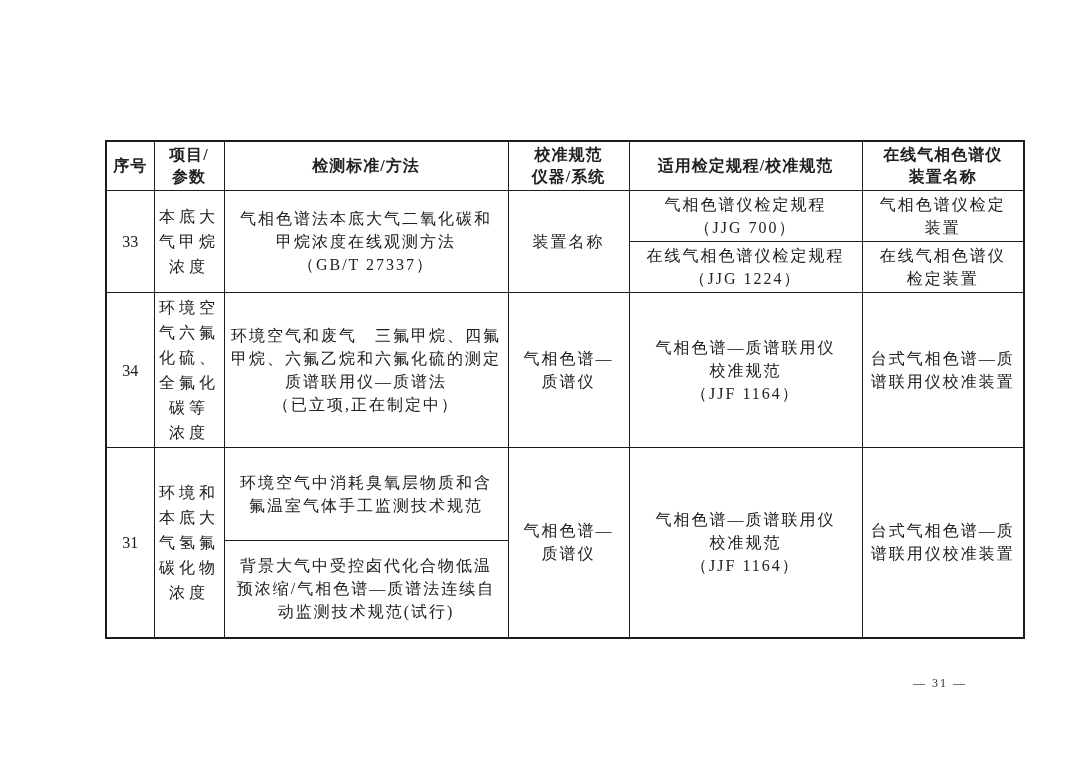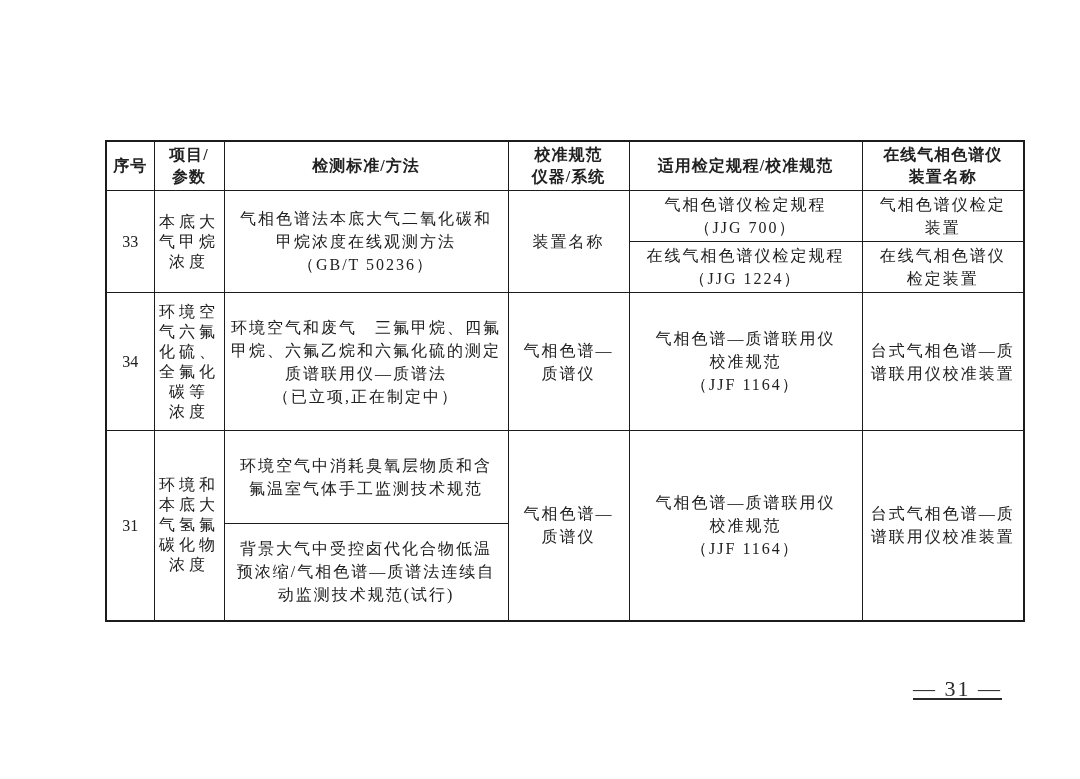--- a/index.html
+++ b/index.html
@@ -40,34 +40,33 @@
     line-height: 22px;
     letter-spacing: 1px;
   }
   .std-table td {
     font-size: 16px;
     line-height: 23px;
     letter-spacing: 2px;
   }
   td.col-param {
     letter-spacing: 4px;
-    line-height: 20px;
+    line-height: 25px;
   }
   td.col-no {
     letter-spacing: 0;
   }
   .page-footer {
     position: absolute;
     left: 893px;
     top: 676px;
-    font-size: 22px;
+    font-size: 12px;
     letter-spacing: 2px;
     color: #2a2a2a;
     white-space: nowrap;
-    text-decoration: underline;
   }
 </style>
 </head>
 <body>
 
 <div class="page">
 
   <table class="std-table">
     <colgroup>
       <col style="width:48px">
@@ -92,21 +91,21 @@
     </thead>
     <tbody>
 
       <tr style="height:48px">
         <td class="col-no" rowspan="2">33</td>
         <td class="col-param" rowspan="2">本底大
 气甲烷
 浓度</td>
         <td rowspan="2">气相色谱法本底大气二氧化碳和
 甲烷浓度在线观测方法
-（GB/T 50236）</td>
+（GB/T 27337）</td>
         <td rowspan="2">装置名称</td>
         <td>气相色谱仪检定规程
 （JJG 700）</td>
         <td>气相色谱仪检定
 装置</td>
       </tr>
       <tr style="height:48px">
         <td>在线气相色谱仪检定规程
 （JJG 1224）</td>
         <td>在线气相色谱仪

